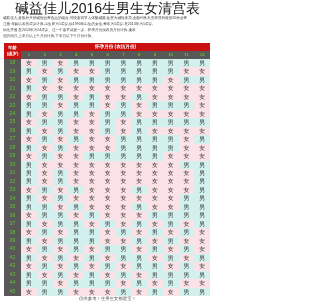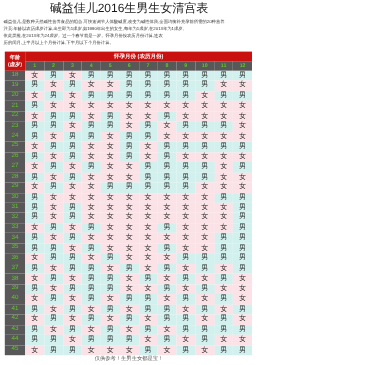--- a/index.html
+++ b/index.html
@@ -1,21 +1,21 @@
 <!DOCTYPE html>
 <html><head>
 <meta charset="utf-8">
 <title>qinggongbiao</title>
 <style>
   html,body{margin:0;padding:0;background:#ffffff;}
   body{width:215px;height:304px;overflow:hidden;
        font-family:"Liberation Sans",sans-serif;
        -webkit-font-smoothing:antialiased;}
   .page{position:relative;width:215px;height:304px;box-sizing:border-box;}
-  .title{text-align:center;font-size:10px;line-height:12px;color:#1a1a1a;
+  .title{text-align:center;font-size:14px;line-height:12px;color:#1a1a1a;
          padding-top:2px;letter-spacing:0px;}
   .intro{padding:1px 3px 0 3px;font-size:3.6px;line-height:6px;color:#3a3a3a;
          letter-spacing:0px;}
   .intro p{margin:0;white-space:nowrap;}
   .tbl{position:absolute;left:4px;top:42.5px;width:206px;border-collapse:collapse;table-layout:fixed;}
   .tbl td,.tbl th{padding:0;margin:0;border:0;}
   .tbl tbody tr{height:8.47px;}
   .hdr-age{background:#c9110f;color:#fff;font-size:4.4px;line-height:5.2px;
            text-align:center;vertical-align:middle;width:17px;}
   .hdr-month-title{background:#c9110f;color:#fff;font-size:4.6px;text-align:center;

